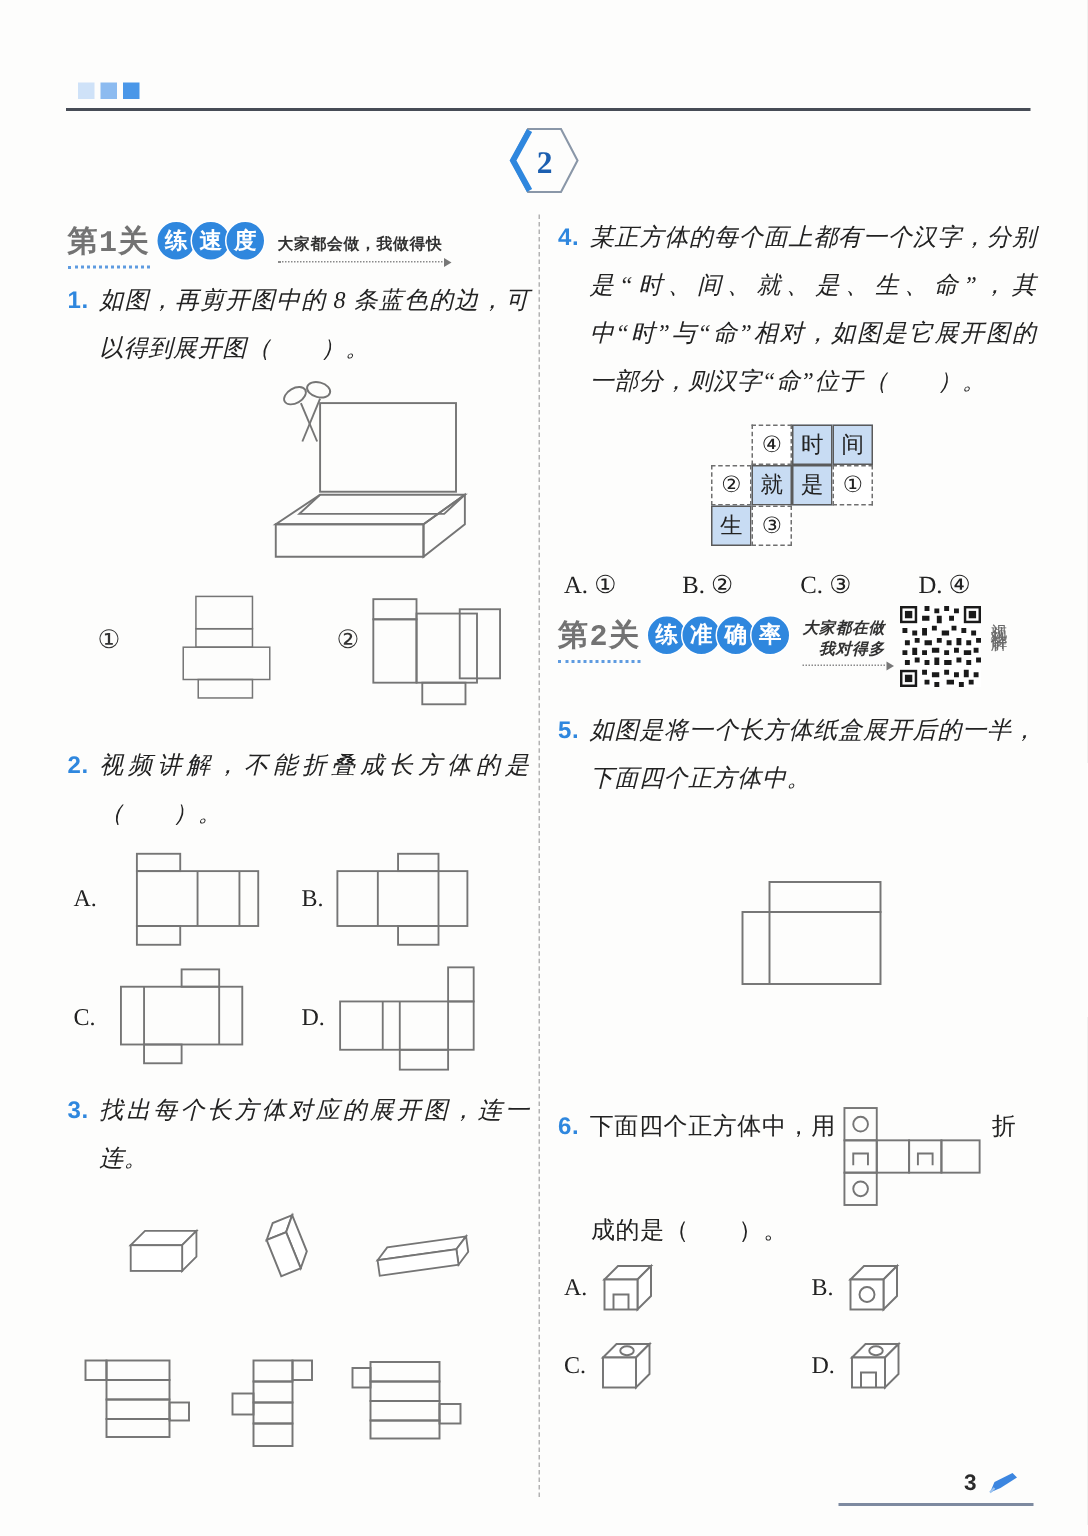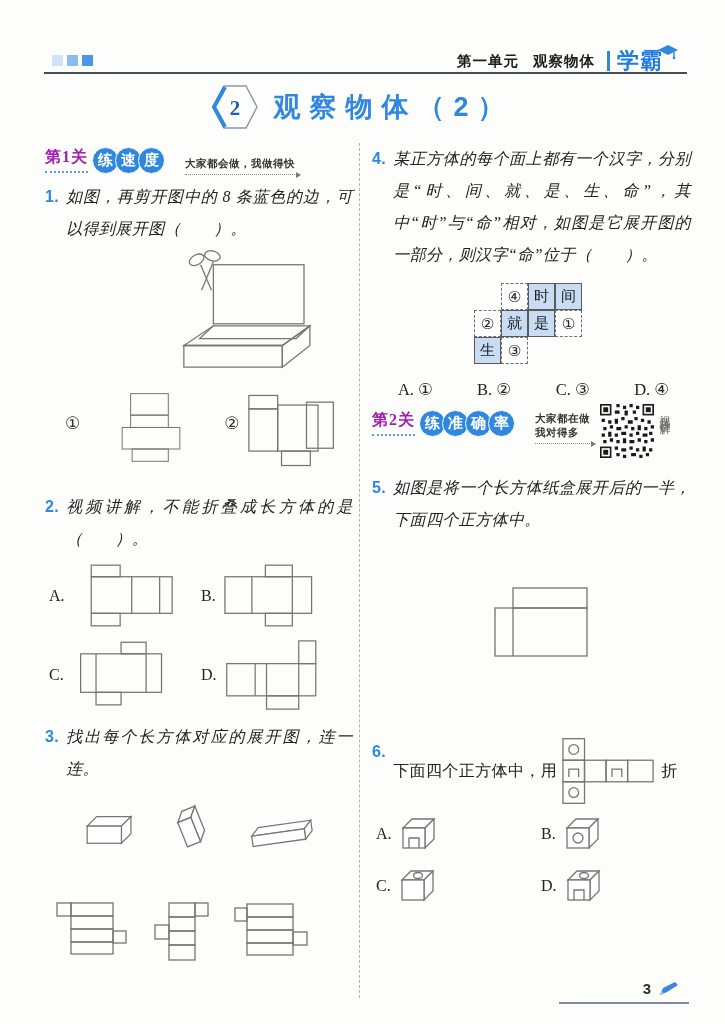--- a/index.html
+++ b/index.html
@@ -26,30 +26,30 @@
   .title-row { position:absolute; top:84px; left:0; width:100%; display:flex; justify-content:center; align-items:center; gap:15px; }
   .page-title { font-size:27px; font-weight:800; color:#2f87de; letter-spacing:9px;
                 font-family:"Liberation Sans","DejaVu Sans",sans-serif; }
   
   .columns { position:absolute; top:143px; left:45px; right:34px; bottom:26px; display:flex; }
   .col-left { width:308px; }
   .col-divider { border-left:1.5px dashed #b3b3b3; margin:0 5px 0 6px; }
   .col-right { flex:1; padding-left:7px; }
   
   .sec-head { display:flex; align-items:flex-start; margin-top:4px; }
-  .sec-label { font-size:16px; font-weight:bold; color:#a21caf; border-bottom:2px dotted #5e9be0;
+  .sec-label { font-size:20px; font-weight:bold; color:#737373; border-bottom:2px dotted #5e9be0;
                padding-bottom:3px; letter-spacing:1px; white-space:nowrap;
-               font-family:Liberation Serif, serif; }
+               font-family:Liberation Mono, monospace; }
   .badges { display:flex; margin-left:8px; }
   .badge { width:27px; height:27px; border-radius:50%; background:#2f87de; color:#fff;
            display:flex; align-items:center; justify-content:center; font-size:15px; font-weight:bold;
            margin-left:-4px; border:1.5px solid #fff; }
-  .subwrap { margin-left:20px; margin-top:6px; }
+  .subwrap { margin-left:8px; margin-top:6px; }
   .sub-line { font-size:10.5px; color:#333; font-weight:bold; letter-spacing:.5px; }
-  .sub-line.r { }
+  .sub-line.r { text-align:right; }
   .dotline { border-bottom:1.5px dotted #8a8a8a; position:relative; height:4px; }
   .dot-arrow { position:absolute; right:-6px; bottom:-4px; width:0; height:0;
                border-left:5px solid #777; border-top:3px solid transparent; border-bottom:3px solid transparent; }
   .qr-box { margin-left:10px; margin-top:-6px; }
   .qr-cap { writing-mode:vertical-rl; font-size:11px; color:#6a6a6a; letter-spacing:3px; margin-left:3px; margin-top:-4px; }
   
   .q { display:flex; gap:7px; font-size:16px; line-height:2.0; letter-spacing:.4px; }
   .qnum { color:#2f87de; font-family:"Liberation Sans","DejaVu Sans",sans-serif; font-weight:bold; }
   .qtext { flex:1; text-align:justify;font-style:italic; }
   .fig { display:block; }
@@ -63,64 +63,52 @@
   .optgrid { display:grid; grid-template-columns:152px 150px; row-gap:10px; margin:8px 0 0 4px; }
   .opt { display:flex; align-items:center; gap:7px; }
   .olabel { font-size:16px; }
   .cuboids { display:flex; align-items:flex-end; gap:26px; margin:12px 0 0 36px; }
   .q3nets { display:flex; align-items:flex-start; gap:22px; margin:52px 0 0 10px; }
   
   .han-grid { display:grid; grid-template-columns:repeat(4,27px); grid-auto-rows:27px; margin:12px 0 0 102px; }
   .cell { display:flex; align-items:center; justify-content:center; font-size:15px; color:#222; }
   .cell.solid { border:1.5px solid #5a5a5a; background:#c8dcf3; }
   .cell.dash  { border:1.5px dashed #6f6f6f; background:#fff; }
-  .ans-row { display:flex; margin:16px 0 0 4px; font-size:16.5px; gap:0;text-align:center; }
+  .ans-row { display:flex; margin:16px 0 0 4px; font-size:16.5px; gap:0; }
   .ans-row span { width:25%; }
   
-  .q6flex { display:flex; align-items:center; gap:4px; flex:1; }
+  .q6flex { display:flex; align-items:flex-start; gap:4px; flex:1; }
   .q6-line2 { margin:4px 0 0 22px; font-size:16px; letter-spacing:.4px; }
   
   .footer { position:absolute; right:36px; bottom:20px; width:130px;
             border-bottom:2px solid #7d8aa0; display:flex; justify-content:flex-end;
             align-items:center; gap:8px; padding:0 10px 5px 0; }
   .pageno { font-size:15px; font-weight:bold; color:#2b2b2b;
             font-family:"Liberation Sans","DejaVu Sans",sans-serif; }
   
   .mt6{margin-top:6px;} .mt10{margin-top:10px;} .mt14{margin-top:14px;}
 </style>
 </head>
 <body>
 
 <div class="page">
 
   <div class="corner-squares">
       <i></i>
       <i></i>
       <i></i>
     </div>
-  <div class="head-right">
-    <span class="head-unit">第一单元</span>
-    <span class="head-chapter">观察物体</span>
-    <span class="brand-bar"></span>
-    <span class="brand">学霸</span>
-    <svg class="cap-icon" width="22" height="16" viewBox="0 0 22 16">
-      <polygon points="1,6 11,1 21,6 11,11" fill="#2f87de"></polygon>
-      <path d="M17,7.5 L17,13" stroke="#2f87de" stroke-width="1.4" fill="none"></path>
-      <circle cx="17" cy="14" r="1.3" fill="#2f87de"></circle>
-    </svg>
-  </div>
   <div class="head-rule"></div>
 
   <div class="title-row">
     <svg width="47" height="46" viewBox="0 0 47 46">
       <polygon points="13,2 35,2 46,23 35,44 13,44 2,23" fill="none" stroke="#8a97a8" stroke-width="1.4"></polygon>
       <polyline points="14,3 3,23 14,43" fill="none" stroke="#2f87de" stroke-width="4"></polyline>
       <text x="24" y="31" text-anchor="middle" font-size="21" font-weight="bold" fill="#1c5fb0" font-family="Liberation Serif, DejaVu Serif, serif">2</text>
     </svg>
-    <div class="page-title">观察物体（2）</div>
   </div>
 
   <div class="columns">
 
     <div class="col-left">
 
       <div class="sec-head">
         <span class="sec-label">第1关</span>
         <span class="badges">
           <span class="badge">练</span>
@@ -305,21 +293,21 @@
       </div>
 
       <div class="sec-head mt10">
         <span class="sec-label">第2关</span>
         <span class="badges">
           <span class="badge">练</span>
           <span class="badge">准</span>
           <span class="badge">确</span>
           <span class="badge">率</span>
         </span>
-        <span class="subwrap" style="margin-top:2px;">
+        <span class="subwrap" style="margin-top:2px;font-style:italic;">
           <span class="sub-line" style="display:block;">大家都在做</span>
           <span class="sub-line r" style="display:block;">我对得多</span>
           <span class="dotline" style="display:block;">
               <i class="dot-arrow"></i>
             </span>
         </span>
         <svg class="qr-box" width="54" height="54" viewBox="0 0 33 33">
           <rect x="0" y="0" width="33" height="33" fill="#fff"></rect>
           <g fill="#1a1a1a">
             <rect x="0" y="0" width="7" height="7"></rect>
@@ -370,20 +358,21 @@
             <rect x="46" y="24" width="22" height="22"></rect>
             <rect x="68" y="24" width="26" height="22"></rect>
             <circle cx="13" cy="13" r="5"></circle>
             <circle cx="13" cy="57" r="5"></circle>
             <path d="M8,41 L8,33 L18,33 L18,41"></path>
             <path d="M52,41 L52,33 L62,33 L62,41"></path>
           </svg>
           <span>折</span>
         </div>
       </div>
+      <div class="q6-line2">成的是（　　）。</div>
 
       <div class="optgrid" style="grid-template-columns:165px 150px; row-gap:12px; margin-top:8px;">
         <div class="opt">
           <span class="olabel">A.</span>
           <svg class="sketch" width="46" height="40" viewBox="0 0 46 40">
             <polygon class="solidface" points="4,14 13,5 35,5 26,14"></polygon>
             <polygon class="solidface" points="26,14 35,5 35,25 26,34"></polygon>
             <rect class="solidface" x="4" y="14" width="22" height="20"></rect>
             <path d="M10,34 L10,24 L20,24 L20,34"></path>
           </svg>

